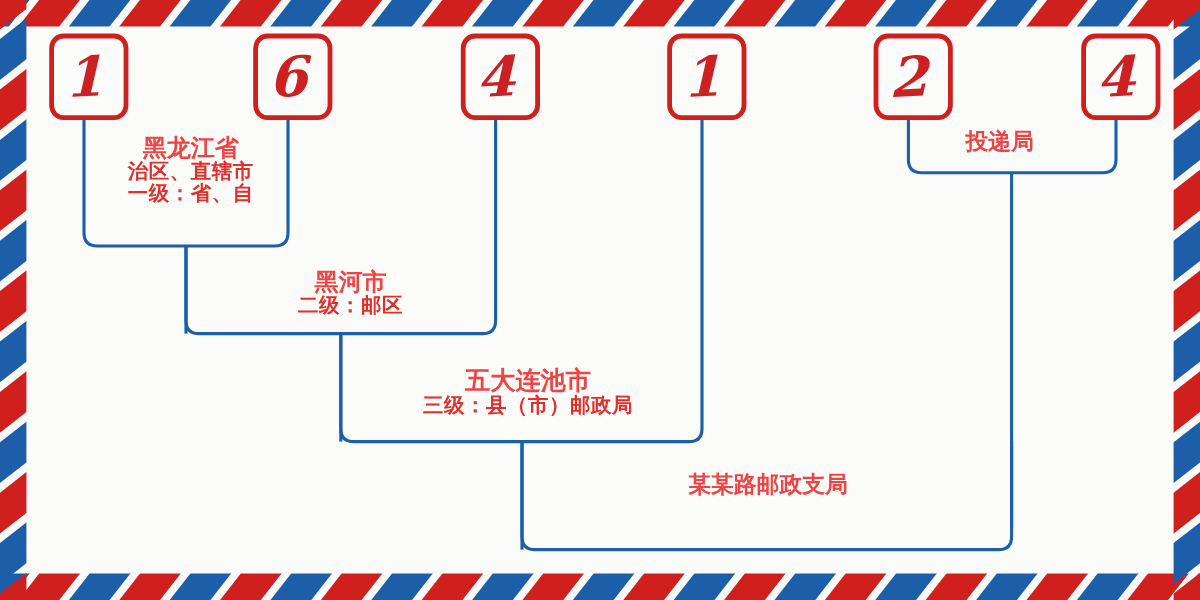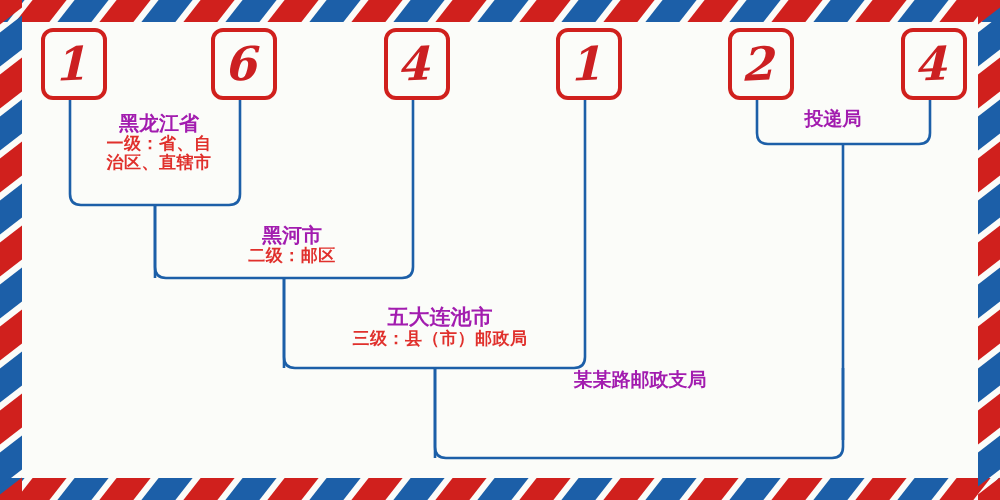--- a/index.html
+++ b/index.html
@@ -50,21 +50,21 @@
   }
 
   
   .lines{position:absolute;top:0;left:0;width:1000px;height:500px;z-index:2;}
 
   
   .lbl{position:absolute;z-index:3;text-align:center;line-height:1.12;}
   .lbl .name{
     font-family:"DejaVu Serif","Liberation Serif",serif;
     font-weight:700;
-    color:#a21caf;
+    color:#ef4444;
     white-space:nowrap;
   }
   .lbl .desc{
     font-family:"DejaVu Sans","Liberation Sans",sans-serif;
     font-weight:700;
     color:#e0302c;
     white-space:nowrap;
   }
 
   #g-l1{left:68px;top:112px;width:182px;}
@@ -72,21 +72,21 @@
   #g-l1 .desc{font-size:17px;letter-spacing:.5px;}
 
   #g-l2{left:188px;top:224px;width:208px;}
   #g-l2 .name{font-size:20px;}
   #g-l2 .desc{font-size:17px;letter-spacing:.5px;}
 
   #g-l3{left:300px;top:305px;width:280px;}
   #g-l3 .name{font-size:21px;}
   #g-l3 .desc{font-size:17px;letter-spacing:.5px;}
 
-  #g-l4{left:520px;top:369px;width:240px;}
+  #g-l4{left:520px;top:394px;width:240px;}
   #g-l4 .name{font-size:19px;}
   #g-l4 .desc{font-size:17px;letter-spacing:.5px;}
 
   #g-top{left:760px;top:108px;width:146px;}
   #g-top .name{font-size:19px;}
 
   
   #caption{
     position:absolute;left:30px;top:420px;
     padding:9px 22px;
@@ -145,22 +145,22 @@
   <div class="digit-box" style="left:901px;top:28px;">
     <span class="digit-glyph">4</span>
   </div>
 
   <div class="lbl" id="g-top">
     <div class="name">投递局</div>
   </div>
 
   <div class="lbl" id="g-l1">
     <div class="name">黑龙江省</div>
+    <div class="desc">治区、直辖市</div>
     <div class="desc">一级：省、自</div>
-    <div class="desc">治区、直辖市</div>
   </div>
 
   <div class="lbl" id="g-l2">
     <div class="name">黑河市</div>
     <div class="desc">二级：邮区</div>
   </div>
 
   <div class="lbl" id="g-l3">
     <div class="name">五大连池市</div>
     <div class="desc">三级：县（市）邮政局</div>

